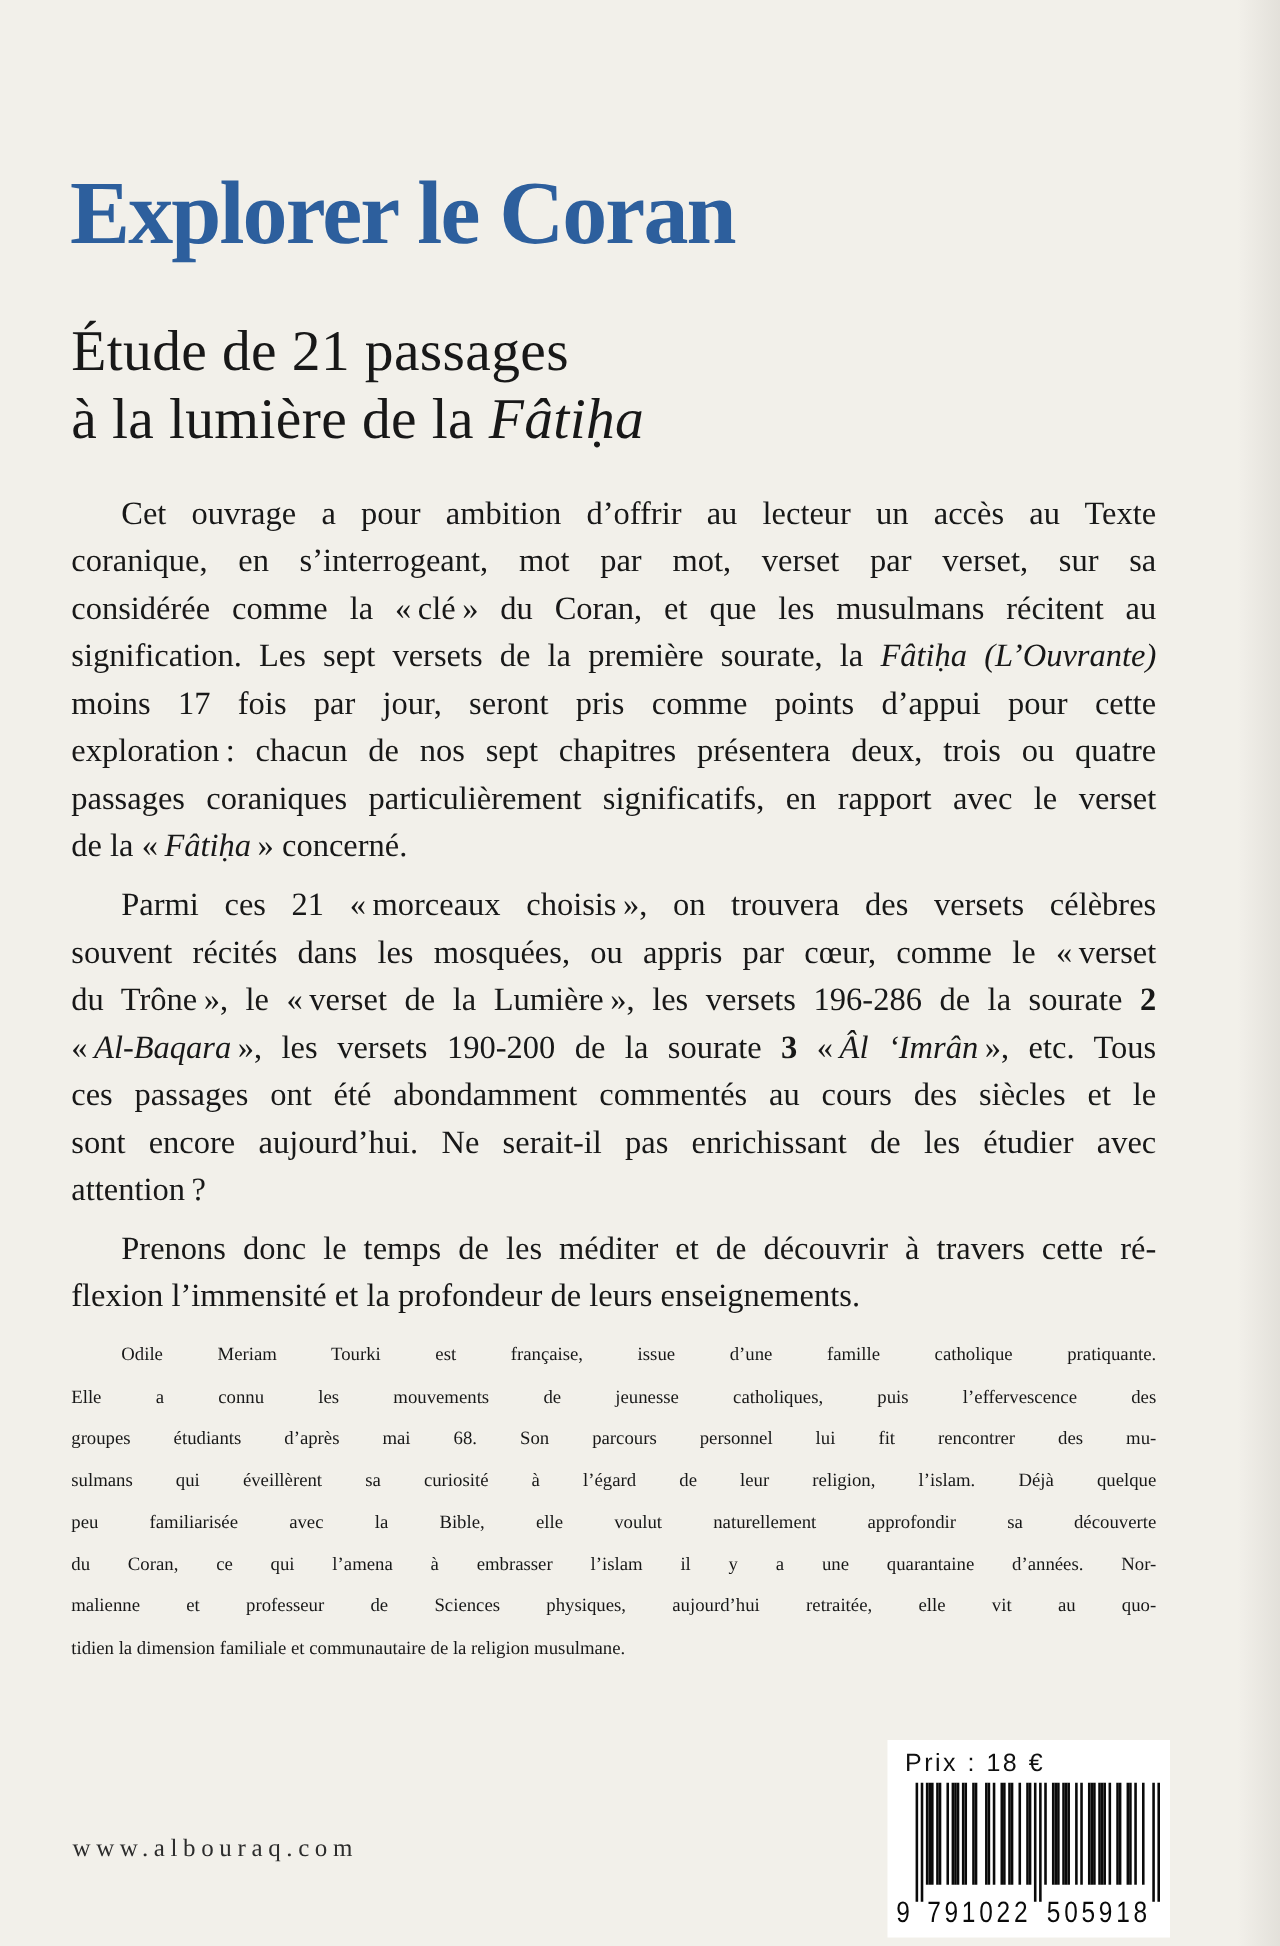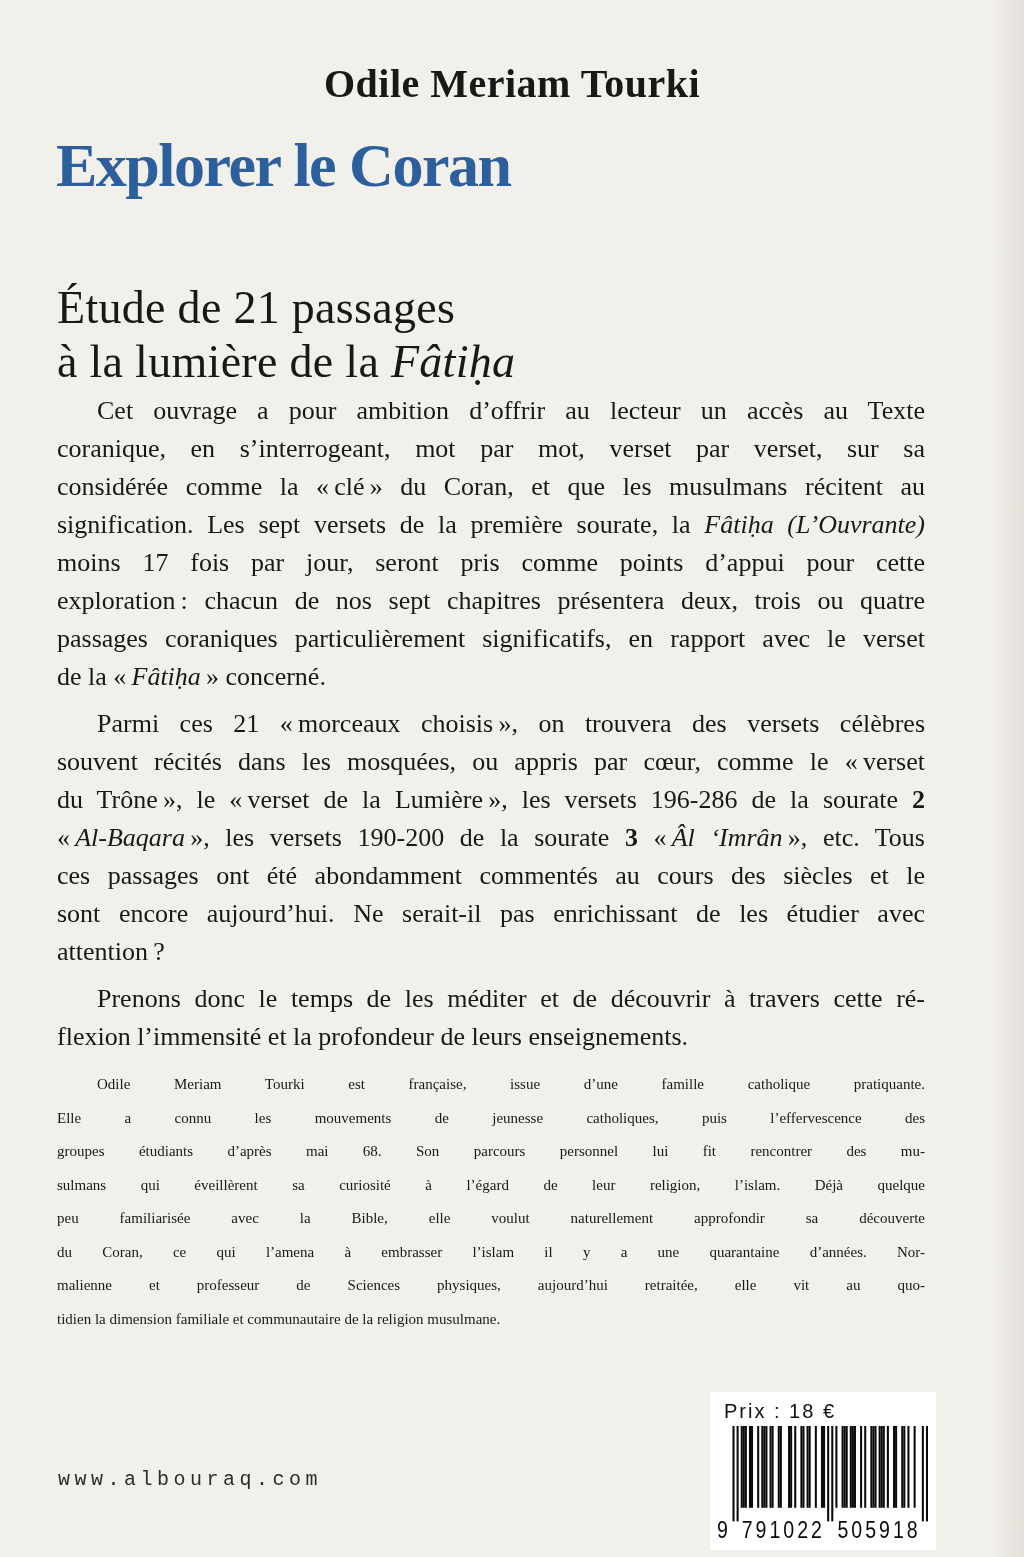--- a/index.html
+++ b/index.html
@@ -16,58 +16,57 @@
     content:""; position:absolute; top:0; right:0; width:34px; height:100%;
     background:linear-gradient(to right, rgba(0,0,0,0) 0, rgba(90,85,75,.10) 100%);
     pointer-events:none;
   }
   .author{
     position:absolute; top:60px; left:0; width:100%; text-align:center;
     font-size:40px; font-weight:700; letter-spacing:.5px;
   }
   .title{
     position:absolute; top:134px; left:56px; width:900px;
-    font-size:62px; font-weight:700; letter-spacing:-1.5px; line-height:1;
+    font-size:72px; font-weight:700; letter-spacing:-1.5px; line-height:1;
   }
   .subtitle{
     position:absolute; top:254px; left:57px;
-    font-size:46px; line-height:54px; letter-spacing:.3px;margin-top:27px;
+    font-size:46px; line-height:54px; letter-spacing:.3px;
   }
   .body-block{ position:absolute; top:392px; left:57px; width:868px; }
   .main-text{ font-size:26px; line-height:38px; }
   .main-text .para{ margin:0 0 9px 0; }
   .bio{ font-size:15px; line-height:33.5px; margin-top:12px; }
   .bio .para{ margin:0 0 8px 0; }
   .line{ text-align:justify; text-align-last:justify; white-space:normal; }
   .line.last{ text-align-last:left; }
   .line.indent{ text-indent:40px; }
   .it{ font-style:italic; }
   .bd{ font-weight:700; }
   .website{
     position:absolute; left:58px; top:1468px;
-    font-family:Liberation Mono, monospace;
+    font-family:Liberation Serif, serif;
     font-size:20px; letter-spacing:4.5px; color:#2c2c2c;
   }
   .barcode-box{
     position:absolute; left:710px; top:1392px; width:226px; height:158px;
     background:#ffffff;
   }
   .price{
     margin:8px 0 0 14px;
     font-family:"Liberation Sans","DejaVu Sans",sans-serif;
     font-size:20px; letter-spacing:2px; color:#101010;
   }
   .barcode-svg{ position:absolute; left:6px; top:34px; width:212px; height:114px; }
 </style>
 </head>
 <body>
 
 <div class="canvas" style="background: rgb(242, 240, 234);">
 
-  <div class="author">Odile Meriam Tourki</div>
 
   <div class="title" style="color: rgb(45, 95, 157);">Explorer le Coran</div>
 
   <div class="subtitle" id="subtitle-lines">
       <div><span>Étude de 21 passages</span></div>
       <div><span>à la lumière de la </span><span class="it">Fâtiḥa</span></div>
     </div>
 
   <div class="body-block">
     <div class="main-text" id="main-paragraphs">

